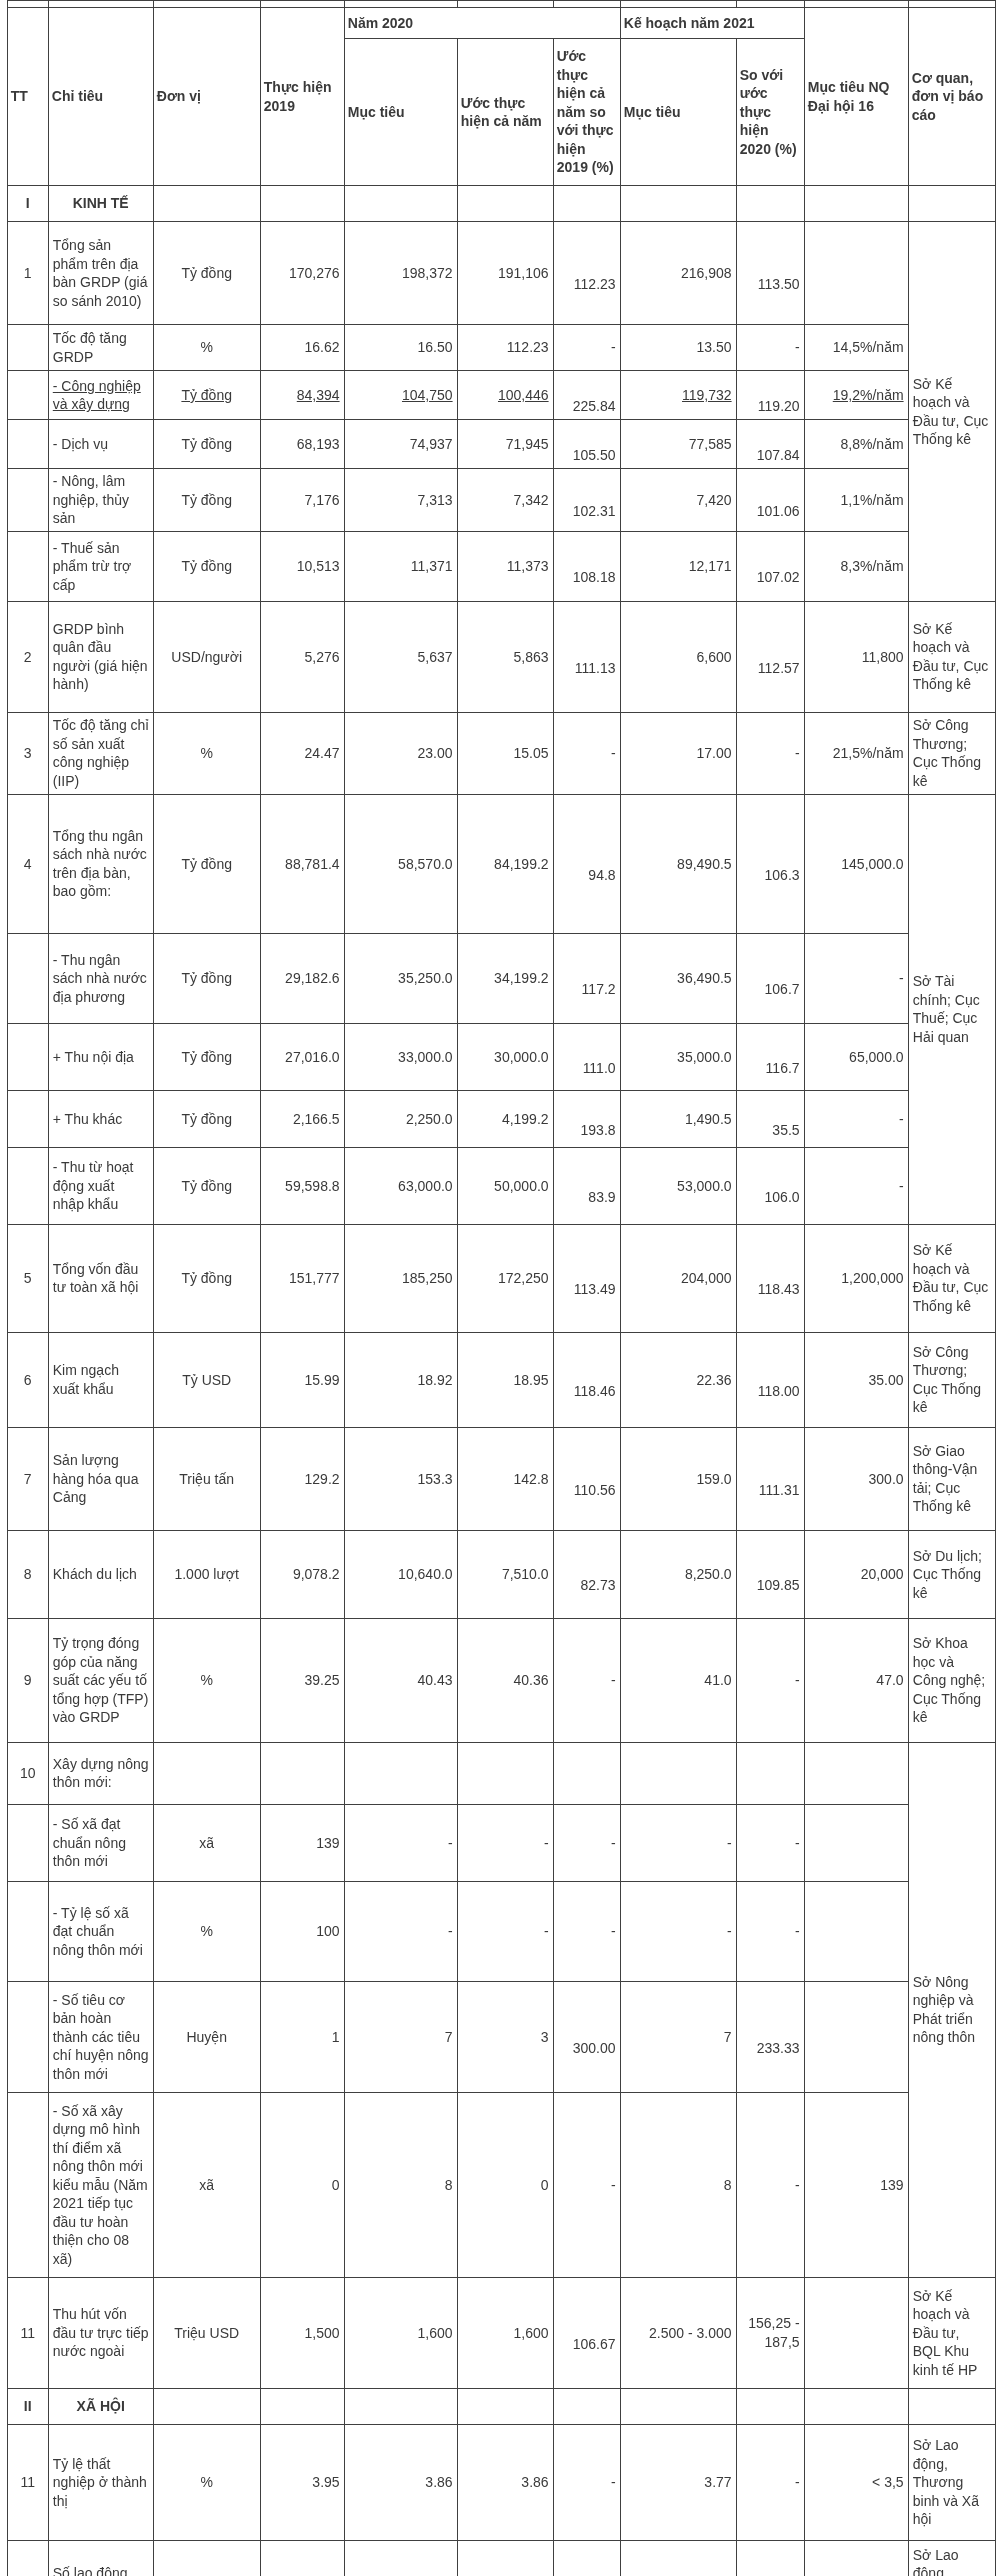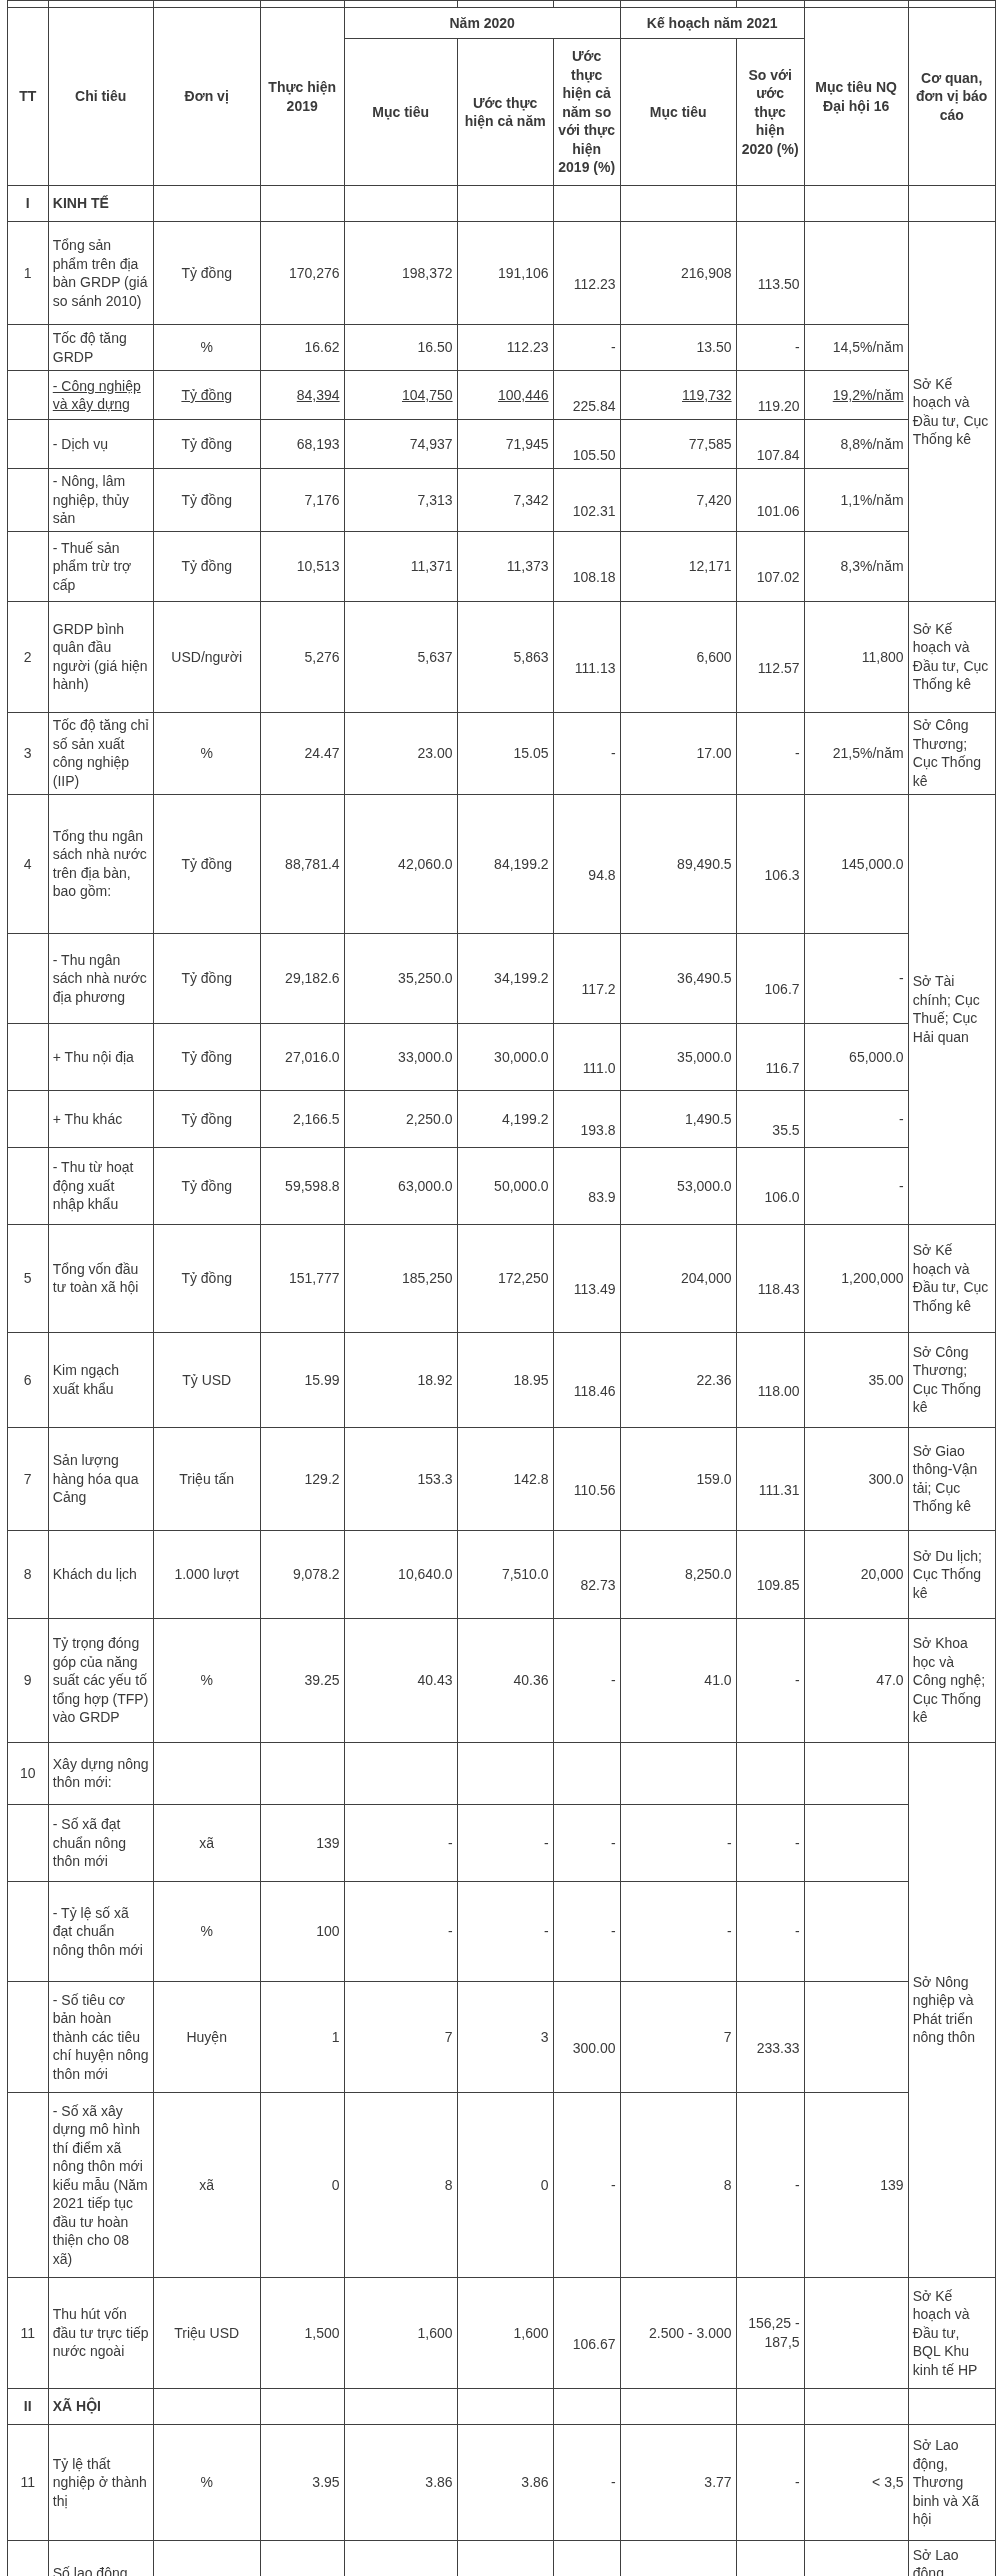--- a/index.html
+++ b/index.html
@@ -4,28 +4,28 @@
 <title>Bảng chỉ tiêu kế hoạch</title>
 <style>
   html,body{margin:0;padding:0;background:#fff;}
   body{width:997px;font-family:"Liberation Sans","DejaVu Sans",sans-serif;color:#3a3a3a;}
   .page{width:997px;min-height:3736px;background:#fff;}
   table.ind{border-collapse:collapse;table-layout:fixed;margin-left:6.7px;width:988px;background:#fff;}
   table.ind td,table.ind th{border:1px solid #404040;padding:3.1px 4.1px;font-size:14px;line-height:18.5px;vertical-align:middle;word-wrap:break-word;}
   table.ind tr{border-top:1.5px solid #404040;border-bottom:1.5px solid #404040;}
   table.ind tr.sliver{border-top-width:1px;}
   table.ind tr.sliver td{height:6.2px;padding:0;line-height:0;font-size:0;}
-  table.ind th{font-weight:bold;text-align:center;padding:2.1px 3.1px;}
+  table.ind th{font-weight:bold;text-align:left;padding:2.1px 3.1px;}
   td.c-tt{text-align:center;}
   td.c-label{text-align:left;padding-left:4.1px;}
   td.c-unit{text-align:center;}
   td.c-val{text-align:right;padding-right:4.1px;}
   td.c-agency{text-align:left;}
   tr.section td{font-weight:bold;}
-  tr.section td.c-label{text-align:left;}
+  tr.section td.c-label{text-align:center;}
   .drop{position:relative;top:11.3px;display:inline-block;}
 </style>
 </head>
 <body>
 
 <div class="page">
   <table class="ind">
     <colgroup>
         <col style="width: 41px;">
         <col style="width: 105px;">
@@ -182,21 +182,21 @@
           <td class="c-val">17.00</td>
           <td class="c-val">-</td>
           <td class="c-val">21,5%/năm</td>
           <td class="c-agency">Sở Công Thương; Cục Thống kê</td>
         </tr>
         <tr style="height: 139px;">
           <td class="c-tt">4</td>
           <td class="c-label">Tổng thu ngân sách nhà nước trên địa bàn, bao gồm:</td>
           <td class="c-unit">Tỷ đồng</td>
           <td class="c-val">88,781.4</td>
-          <td class="c-val">42,060.0</td>
+          <td class="c-val">58,570.0</td>
           <td class="c-val">84,199.2</td>
           <td class="c-val"><span class="drop">94.8</span></td>
           <td class="c-val">89,490.5</td>
           <td class="c-val"><span class="drop">106.3</span></td>
           <td class="c-val">145,000.0</td>
           <td class="c-agency" rowspan="5">Sở Tài chính; Cục Thuế; Cục Hải quan</td>
         </tr>
         <tr style="height: 90px;">
           <td class="c-tt"></td>
           <td class="c-label">- Thu ngân sách nhà nước địa phương</td>

